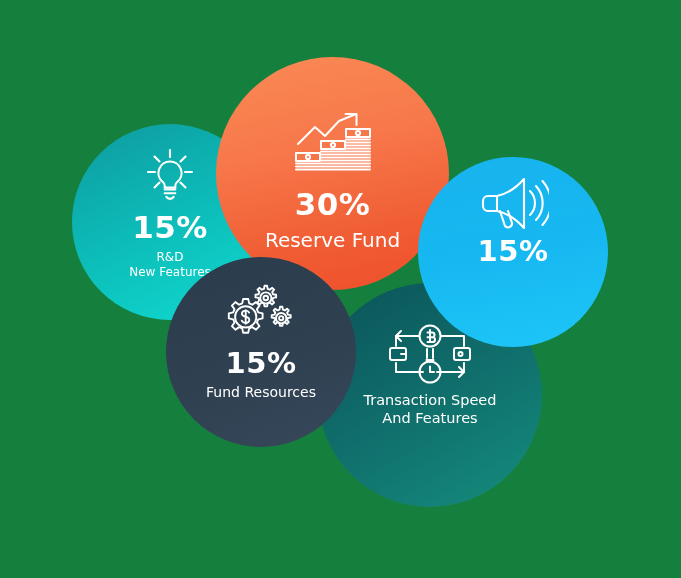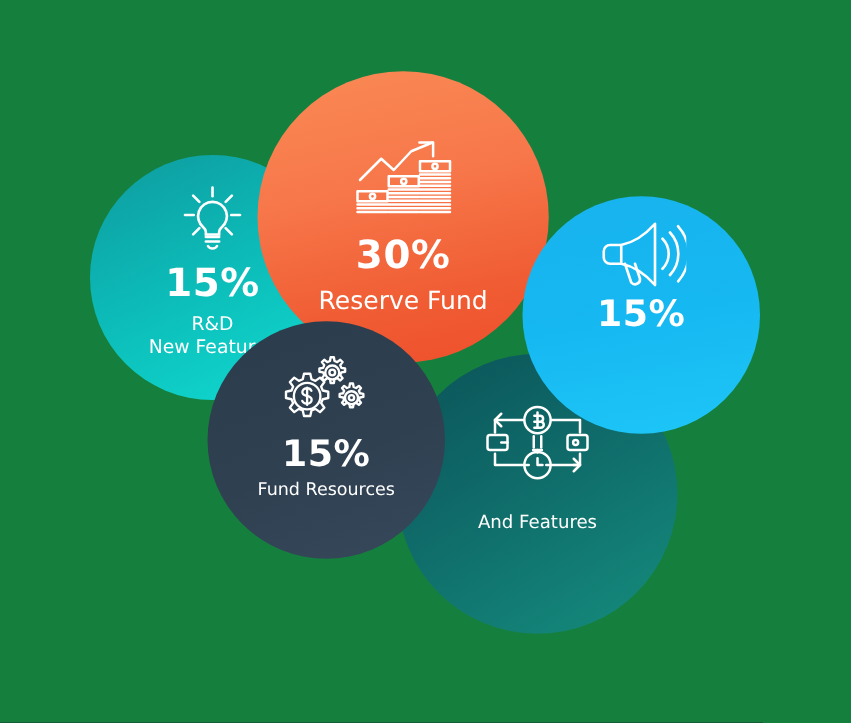--- a/index.html
+++ b/index.html
@@ -51,25 +51,25 @@
 
   
   #bubble-rnd {
     left: 72px; top: 124px;
     width: 196px; height: 196px;
     background: linear-gradient(155deg, #0f9a9f 0%, #0cb9b6 45%, #10dcd2 100%);
     z-index: 1;
     padding-top: 22px;
   }
   #bubble-rnd .pct { font-size: 31px; margin-top: 8px; }
-  #bubble-rnd .lbl { font-size: 15px; margin-top: 7px; text-align: center; }
+  #bubble-rnd .lbl { font-size: 12px; margin-top: 7px; text-align: center; }
 
   
   #bubble-reserve {
-    left: 206px; top: 57px;
+    left: 216px; top: 57px;
     width: 233px; height: 233px;
     background: linear-gradient(168deg, #fa8a55 0%, #f7774a 40%, #f05c33 75%, #ee4f2c 100%);
     z-index: 2;
     padding-top: 52px;
   }
   #bubble-reserve .pct { font-size: 31px; margin-top: 14px; }
   #bubble-reserve .lbl { font-size: 20px; margin-top: 8px; }
 
   
   #bubble-transaction {
@@ -176,21 +176,21 @@
           <circle cx="73.5" cy="31" r="2"></circle>
           <path d="M40 26 v9 M46 26 v9"></path>
           <circle cx="43" cy="49" r="10.5"></circle>
           <path d="M43 43.5 v5.5 h4"></path>
           <path d="M39.5 37 h7"></path>
           <path d="M43 37 v2"></path>
         </g>
       </svg>
     </span>
     <span class="lbl">
-      <br>
+      <span>Transaction Speed</span><br>
       <span>And Features</span>
     </span>
   </div>
 
   <div class="bubble" id="bubble-marketing">
     <span class="bubble-icon">
       <svg width="72" height="56" viewBox="0 0 72 56">
         <g fill="none" stroke="#ffffff" stroke-width="2.1" stroke-linecap="round" stroke-linejoin="round">
           <path d="M47 4 C39 13 30 19 20 21 h-9 a5 5 0 0 0 -5 5 v5 a5 5 0 0 0 5 5 h9 c10 2 19 8 27 17 z"></path>
           <path d="M20 21 v15"></path>

